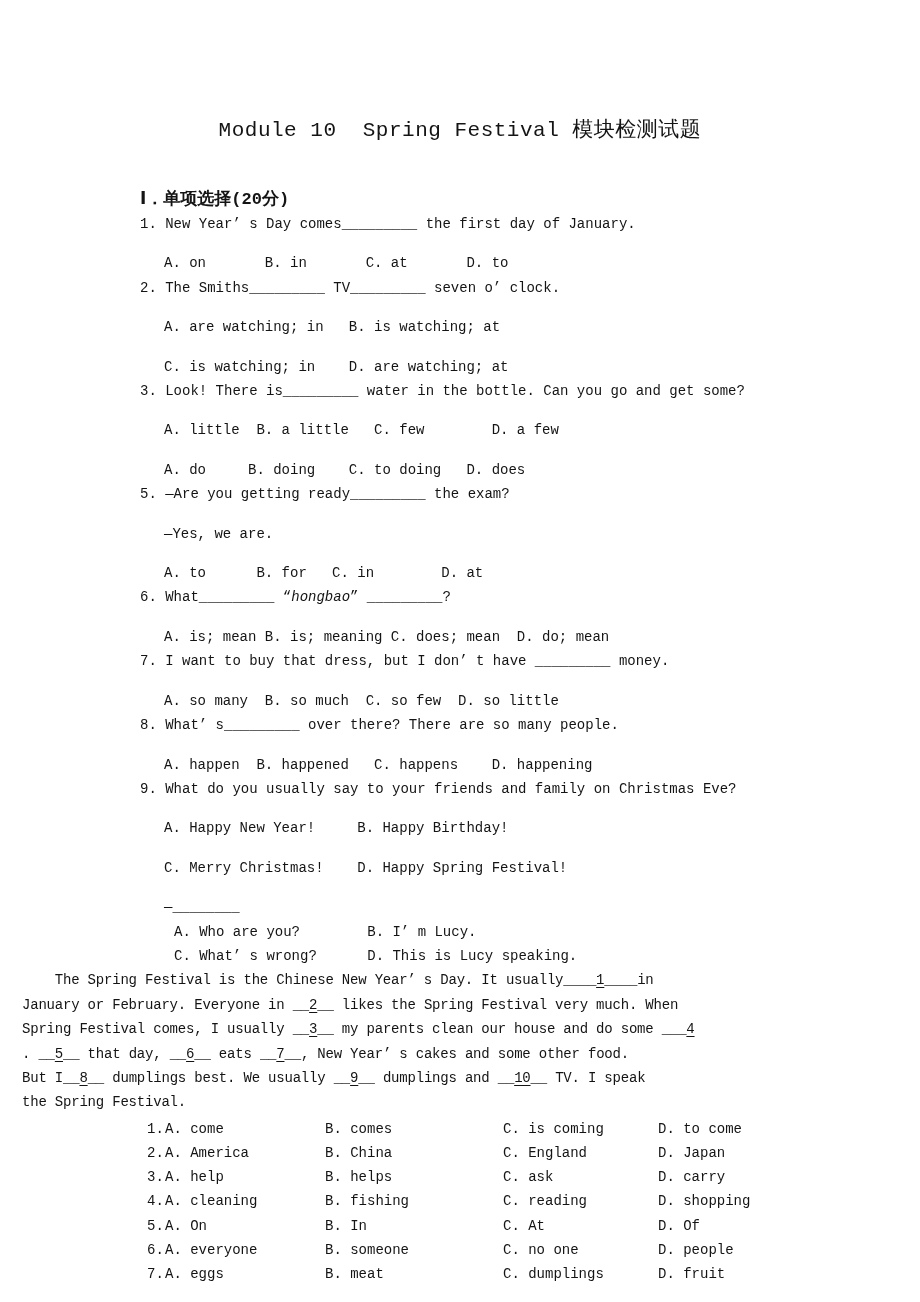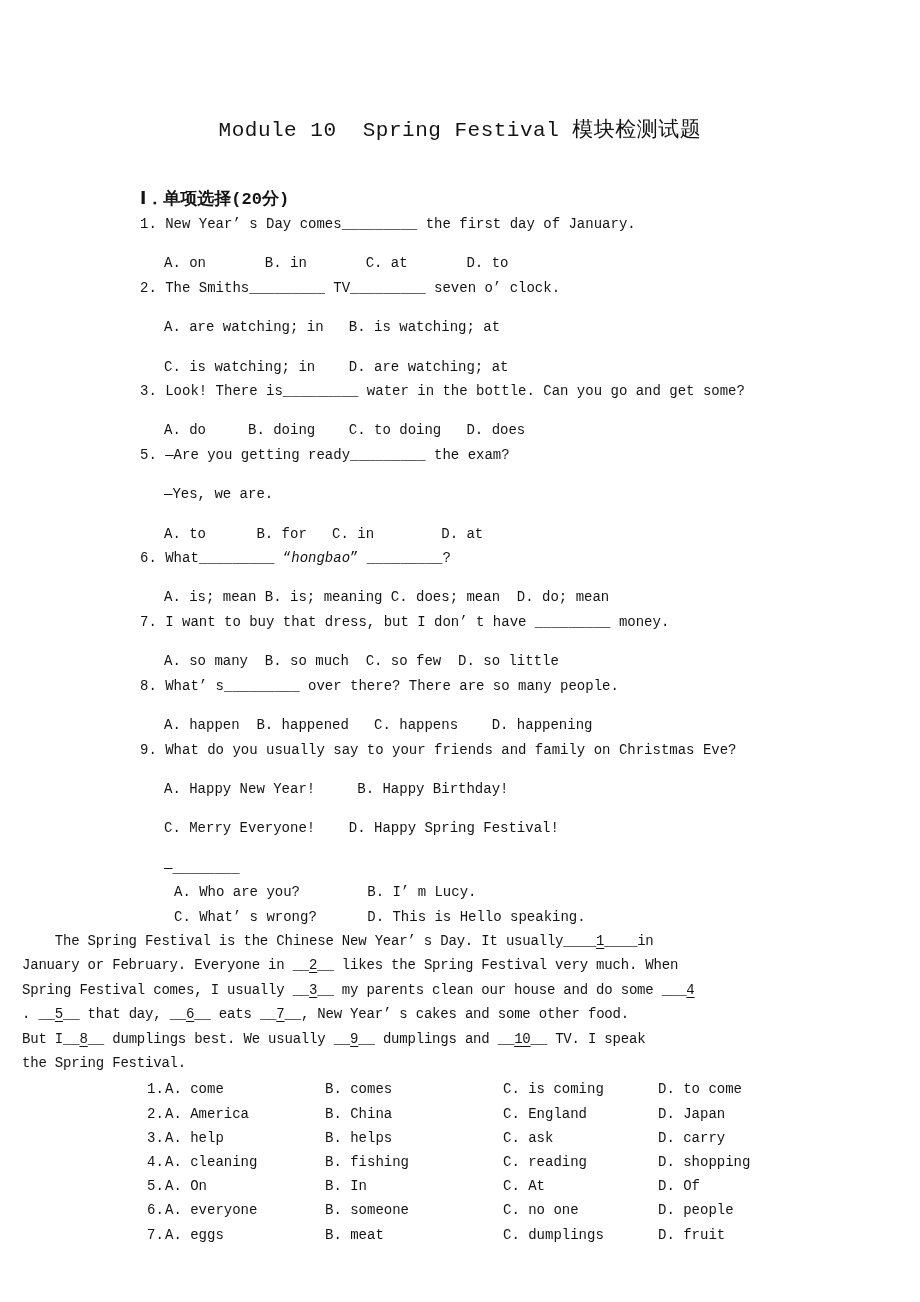--- a/index.html
+++ b/index.html
@@ -56,36 +56,37 @@
   <div class="doc-title">Module 10  Spring Festival 模块检测试题</div>
 
   <div class="sec-heading">Ⅰ．单项选择(20分)</div>
   <div class="lines" id="s1-lines">
       <div class="line"><span>1. New Year’ s Day comes_________ the first day of January.</span></div>
       <div class="line ind1"><span>A. on       B. in       C. at       D. to</span></div>
       <div class="line"><span>2. The Smiths_________ TV_________ seven o’ clock.</span></div>
       <div class="line ind1"><span>A. are watching; in   B. is watching; at</span></div>
       <div class="line ind1"><span>C. is watching; in    D. are watching; at</span></div>
       <div class="line"><span>3. Look! There is_________ water in the bottle. Can you go and get some?</span></div>
+      <div class="line ind1"><span>A. little  B. a little   C. few        D. a few</span></div>
       <div class="line ind1"><span>A. do     B. doing    C. to doing   D. does</span></div>
       <div class="line"><span>5. —Are you getting ready_________ the exam?</span></div>
       <div class="line ind1"><span>—Yes, we are.</span></div>
       <div class="line ind1"><span>A. to      B. for   C. in        D. at</span></div>
       <div class="line"><span>6. What_________ “</span><span class="it">hongbao</span><span>” _________?</span></div>
       <div class="line ind1"><span>A. is; mean B. is; meaning C. does; mean  D. do; mean</span></div>
       <div class="line"><span>7. I want to buy that dress, but I don’ t have _________ money.</span></div>
       <div class="line ind1"><span>A. so many  B. so much  C. so few  D. so little</span></div>
       <div class="line"><span>8. What’ s_________ over there? There are so many people.</span></div>
       <div class="line ind1"><span>A. happen  B. happened   C. happens    D. happening</span></div>
       <div class="line"><span>9. What do you usually say to your friends and family on Christmas Eve?</span></div>
       <div class="line ind1"><span>A. Happy New Year!     B. Happy Birthday!</span></div>
-      <div class="line ind1"><span>C. Merry Everyone!    D. Happy Spring Festival!</span></div>
+      <div class="line ind1"><span>C. Merry Christmas!    D. Happy Spring Festival!</span></div>
       <div class="line ind1"><span>—________</span></div>
       <div class="line ind2"><span>A. Who are you?        B. I’ m Lucy.</span></div>
-      <div class="line ind2"><span>C. What’ s wrong?      D. This is Hello speaking.</span></div>
+      <div class="line ind2"><span>C. What’ s wrong?      D. This is Lucy speaking.</span></div>
     </div>
 
   <div class="lines cloze-para" id="s2-para">
       <div class="line"><span>    The Spring Festival is the Chinese New Year’ s Day. It usually</span><span>____</span><span class="un">1</span><span>____</span><span>in</span></div>
       <div class="line"><span>January or February. Everyone in </span><span>__</span><span class="un">2</span><span>__</span><span> likes the Spring Festival very much. When</span></div>
       <div class="line"><span>Spring Festival comes, I usually </span><span>__</span><span class="un">3</span><span>__</span><span> my parents clean our house and do some </span><span>___</span><span class="un">4</span></div>
       <div class="line"><span>. </span><span>__</span><span class="un">5</span><span>__</span><span> that day, </span><span>__</span><span class="un">6</span><span>__</span><span> eats </span><span>__</span><span class="un">7</span><span>__</span><span>, New Year’ s cakes and some other food.</span></div>
       <div class="line"><span>But I</span><span>__</span><span class="un">8</span><span>__</span><span> dumplings best. We usually </span><span>__</span><span class="un">9</span><span>__</span><span> dumplings and </span><span>__</span><span class="un">10</span><span>__</span><span> TV. I speak</span></div>
       <div class="line"><span>the Spring Festival.</span></div>
     </div>

